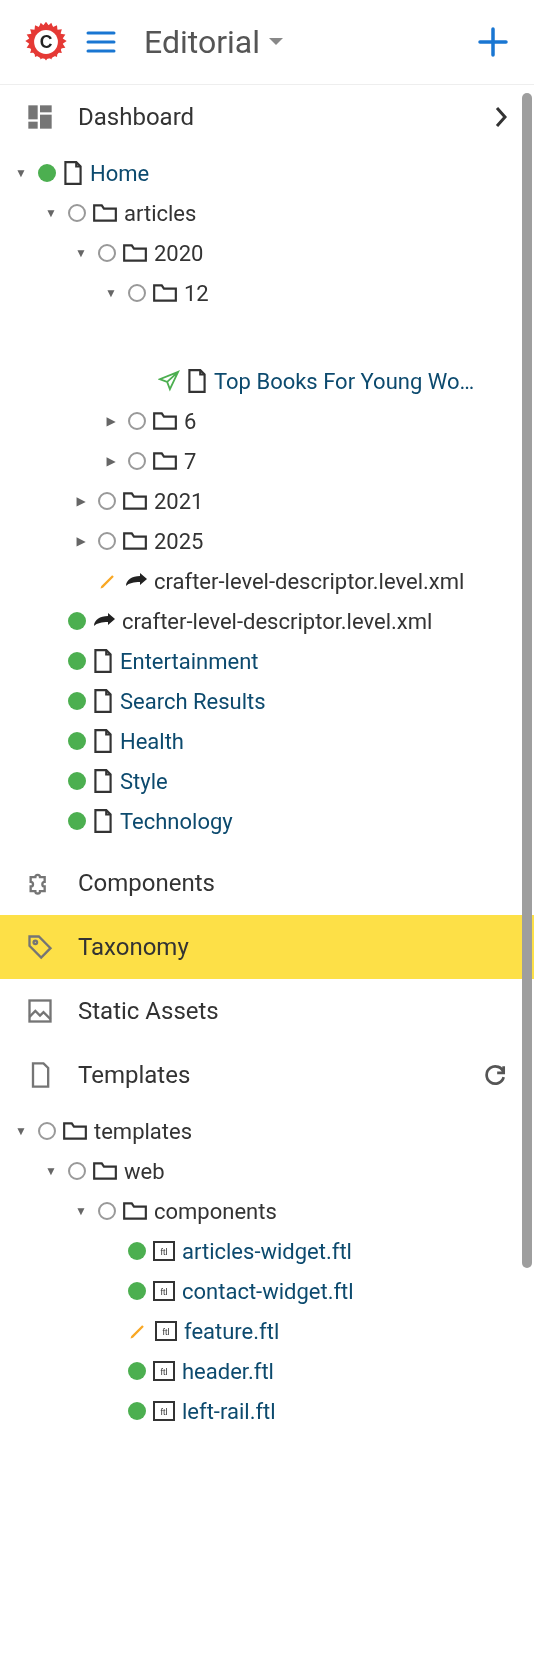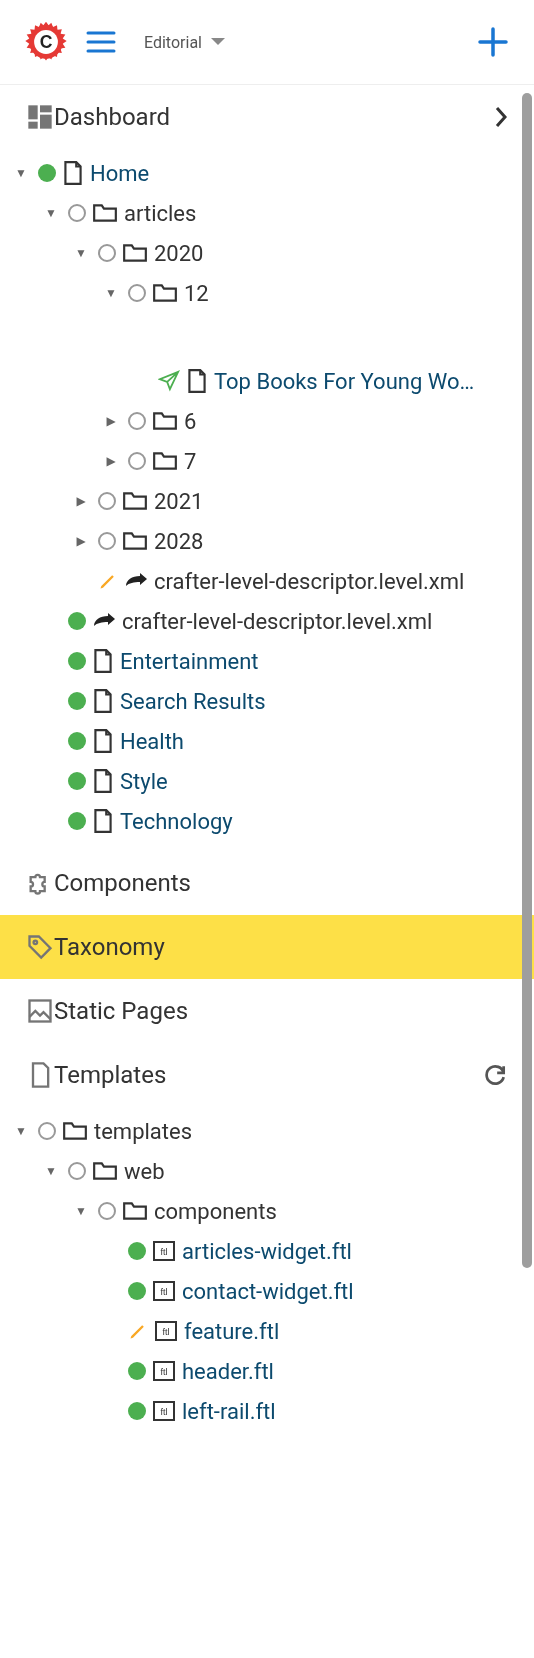--- a/index.html
+++ b/index.html
@@ -23,21 +23,21 @@
   width: 44px;
   height: 44px;
 }
 .hamburger {
   color: #1976d2;
 }
 .site-dropdown {
   display: flex;
   align-items: center;
   gap: 8px;
-  font-size: 16px;
+  font-size: 32px;
   color: #555;
   margin-left: 10px;
 }
 .plus-btn {
   margin-left: auto;
   color: #1976d2;
   font-size: 38px;
   font-weight: 300;
 }
 .content {
@@ -51,20 +51,21 @@
   top: 8px;
   width: 10px;
   height: 1175px;
   background: #9e9e9e;
   border-radius: 5px;
 }
 .nav-item {
   display: flex;
   align-items: center;
   padding: 18px 26px;
+  gap: 24px;
   font-size: 24px;
   color: #333;
   cursor: pointer;
 }
 .nav-item.active {
   background: #fde047;
 }
 .nav-icon {
   width: 28px;
   height: 28px;
@@ -265,21 +266,21 @@
       <span class="label">2021</span>
     </div>
     <div class="tree-row indent-2">
       <span class="toggle">▶</span>
       <span class="status-dot empty"></span>
       <span class="folder-icon">
           <svg width="26" height="22" viewBox="0 0 24 20" fill="none" stroke="#333" stroke-width="2">
             <path d="M2 3h7l2 3h11v11H2z"></path>
           </svg>
         </span>
-      <span class="label">2028</span>
+      <span class="label">2025</span>
     </div>
     <div class="tree-row indent-2">
       <span class="toggle"></span>
       <span class="pencil-icon">
           <svg width="20" height="20" viewBox="0 0 24 24" fill="#f9a825">
             <path d="M3 21l3-1 13-13-2-2L4 18z M17 4l3 3"></path>
           </svg>
         </span>
       <span class="arrow-icon">
           <svg width="24" height="18" viewBox="0 0 24 18" fill="#222">
@@ -374,21 +375,21 @@
     <span class="nav-label">Taxonomy</span>
   </div>
 
   <div class="nav-item">
     <span class="nav-icon">
       <svg width="28" height="28" viewBox="0 0 24 24" fill="none" stroke="#757575" stroke-width="2">
           <rect x="3" y="3" width="18" height="18"></rect>
           <path d="M3 17l5-5 4 4 3-3 6 6"></path>
         </svg>
     </span>
-    <span class="nav-label">Static Pages</span>
+    <span class="nav-label">Static Assets</span>
   </div>
 
   <div class="nav-item">
     <span class="nav-icon">
       <svg width="28" height="28" viewBox="0 0 24 24" fill="none" stroke="#757575" stroke-width="2">
           <path d="M6 2h9l4 4v16H6z"></path>
         </svg>
     </span>
     <span class="nav-label">Templates</span>
     <span>

